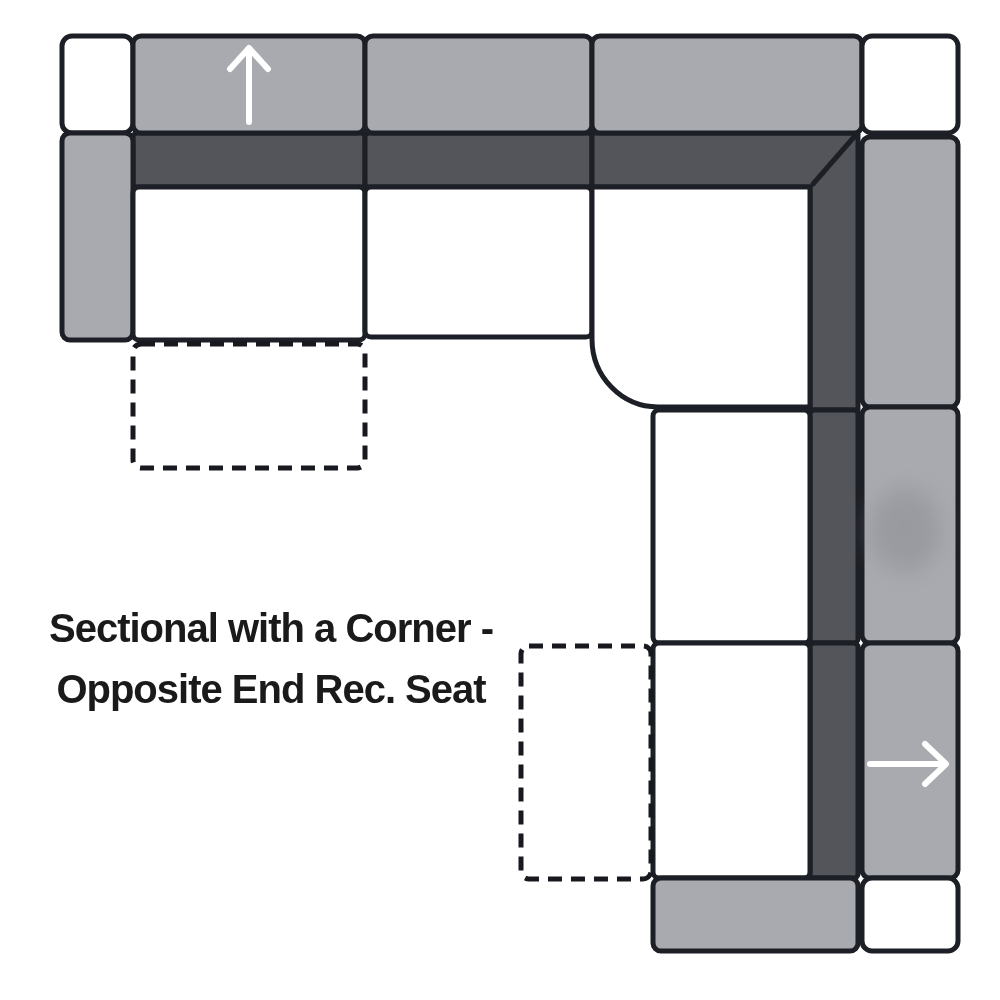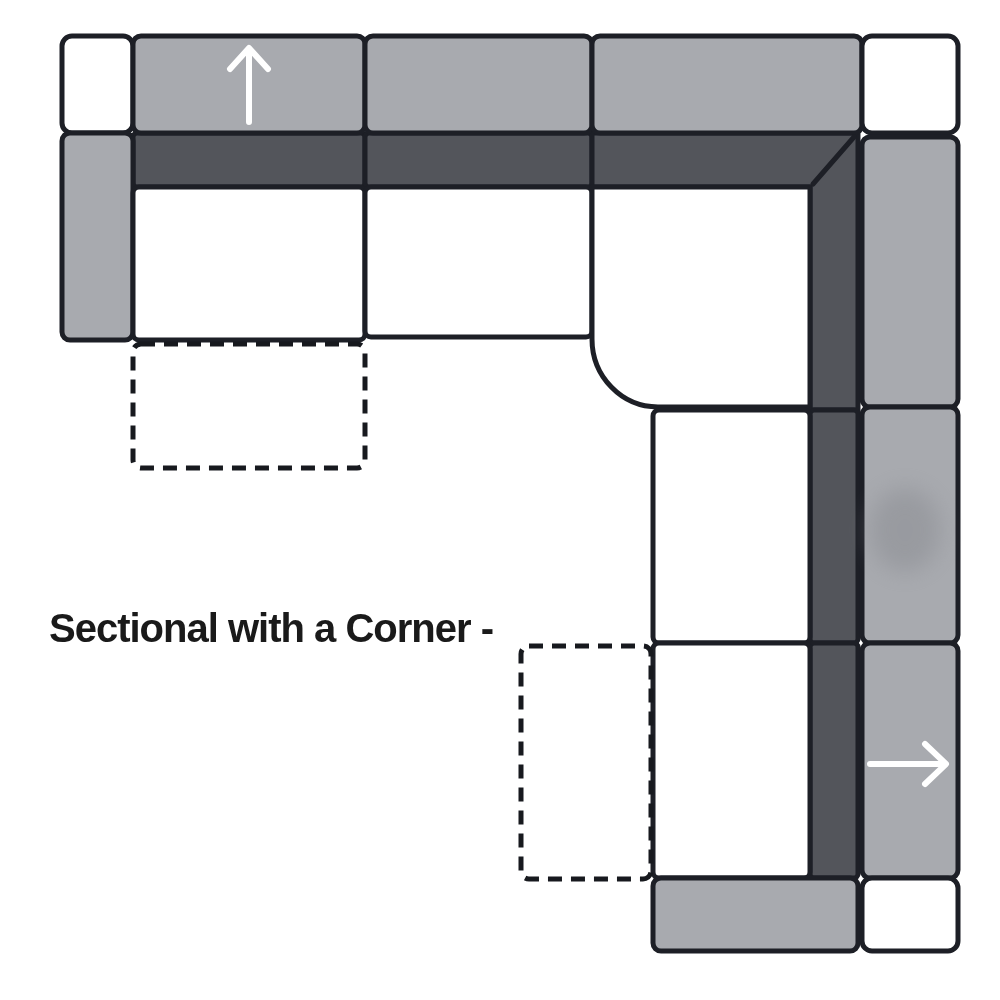--- a/index.html
+++ b/index.html
@@ -86,15 +86,16 @@
 
     <rect class="dashed" x="133" y="344" width="232" height="124" rx="8"></rect>
     <rect class="dashed" x="521" y="646" width="130" height="233" rx="8"></rect>
 
     <path class="arrow" d="M249,122 V50 M230,69 L249,48 L268,69" stroke="#ffffff"></path>
     <path class="arrow" d="M870,764 H944 M925,744 L946,764 L925,784" stroke="#ffffff"></path>
   </svg>
 
   <div class="title">
     <span>Sectional with a Corner -</span>
+    <span>Opposite End Rec. Seat</span>
   </div>
 
 </div>
 
 </body></html>

